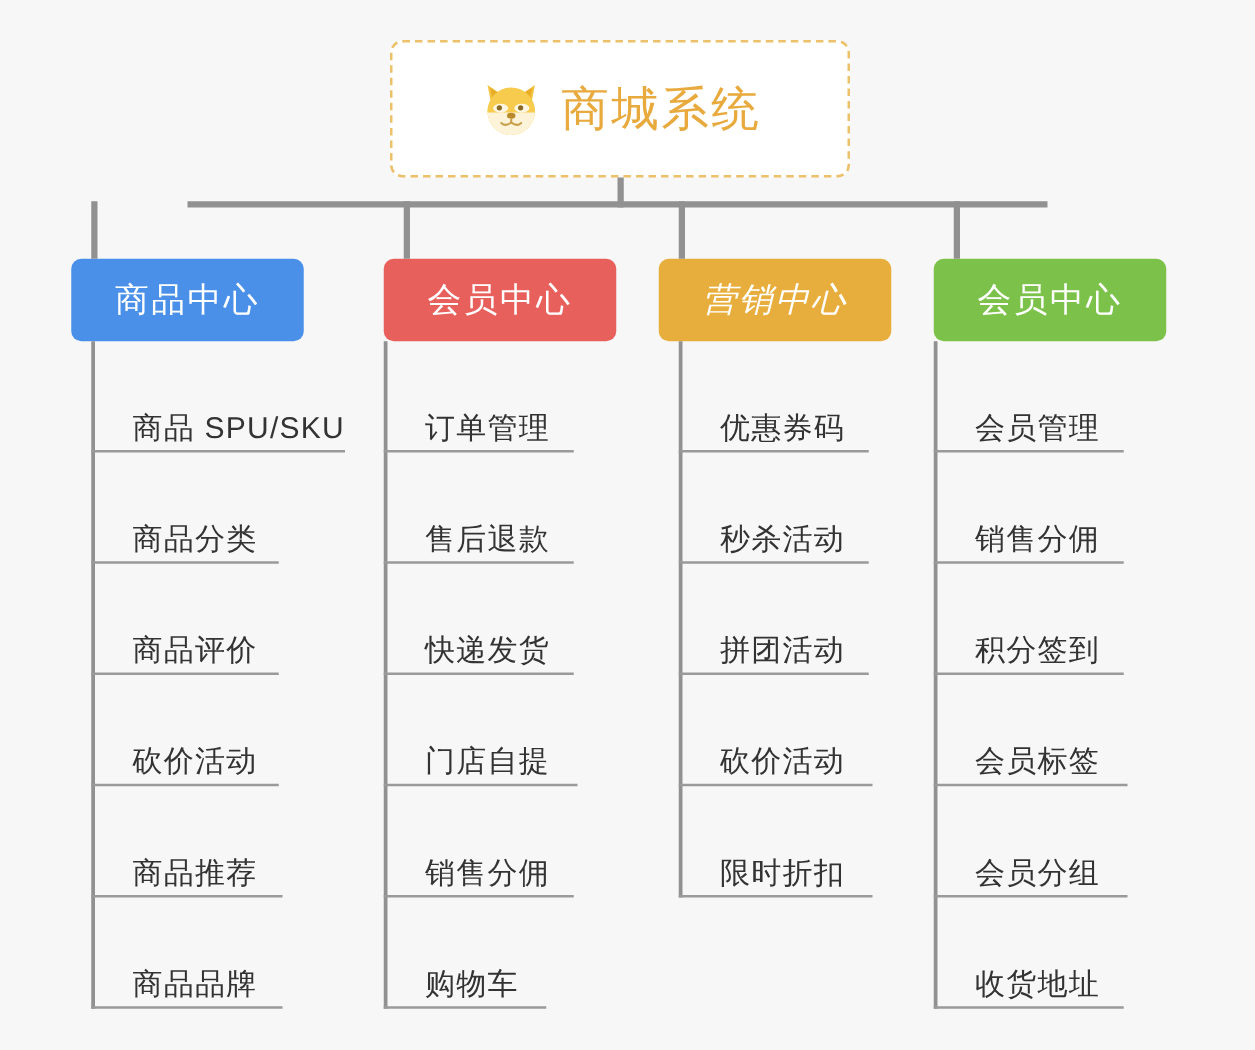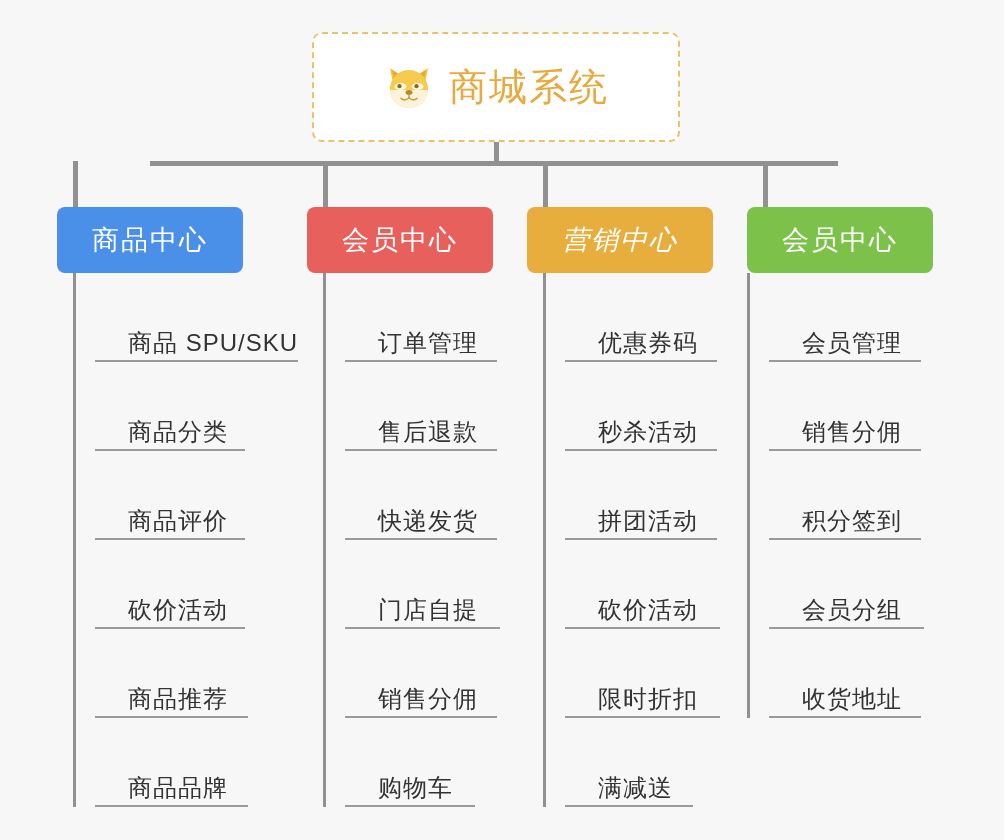--- a/index.html
+++ b/index.html
@@ -98,21 +98,20 @@
     top: -46px;
     width: 5px;
     height: 46px;
     background: #919191;
   }
 
   
   .leaf-list {
     position: relative;
     margin-top: 0;
-    padding-left: 22px;
   }
 
   .spine {
     position: absolute;
     left: 0;
     top: 0;
     bottom: 0;
     width: 3px;
     background: #919191;
   }
@@ -205,21 +204,21 @@
             <span class="leaf-label">商品品牌</span>
             <span class="leaf-rule" style="width: 153px;"></span>
           </div>
         </div>
       </div>
       <div class="column" style="left: 307px; width: 186px;">
         <div class="cat-box" style="background: rgb(232, 96, 92);">
           <span class="drop-up" style="left: 16px;"></span>
           <span>会员中心</span>
         </div>
-        <div class="leaf-list" style="margin-left: 16px;">
+        <div class="leaf-list" style="">
           <span class="spine"></span>
           <div class="leaf-item">
             <span class="leaf-label">订单管理</span>
             <span class="leaf-rule" style="width: 152px;"></span>
           </div>
           <div class="leaf-item">
             <span class="leaf-label">售后退款</span>
             <span class="leaf-rule" style="width: 152px;"></span>
           </div>
           <div class="leaf-item">
@@ -260,24 +259,20 @@
             <span class="leaf-rule" style="width: 152px;"></span>
           </div>
           <div class="leaf-item">
             <span class="leaf-label">砍价活动</span>
             <span class="leaf-rule" style="width: 155px;"></span>
           </div>
           <div class="leaf-item">
             <span class="leaf-label">限时折扣</span>
             <span class="leaf-rule" style="width: 155px;"></span>
           </div>
-          <div class="leaf-item">
-            <span class="leaf-label">满减送</span>
-            <span class="leaf-rule" style="width: 128px;"></span>
-          </div>
         </div>
       </div>
       <div class="column" style="left: 747px; width: 186px;">
         <div class="cat-box" style="background: rgb(124, 194, 74);">
           <span class="drop-up" style="left: 16px;"></span>
           <span>会员中心</span>
         </div>
         <div class="leaf-list" style="">
           <span class="spine"></span>
           <div class="leaf-item">
@@ -286,20 +281,24 @@
           </div>
           <div class="leaf-item">
             <span class="leaf-label">销售分佣</span>
             <span class="leaf-rule" style="width: 152px;"></span>
           </div>
           <div class="leaf-item">
             <span class="leaf-label">积分签到</span>
             <span class="leaf-rule" style="width: 152px;"></span>
           </div>
           <div class="leaf-item">
+            <span class="leaf-label">会员标签</span>
+            <span class="leaf-rule" style="width: 155px;"></span>
+          </div>
+          <div class="leaf-item">
             <span class="leaf-label">会员分组</span>
             <span class="leaf-rule" style="width: 155px;"></span>
           </div>
           <div class="leaf-item">
             <span class="leaf-label">收货地址</span>
             <span class="leaf-rule" style="width: 152px;"></span>
           </div>
         </div>
       </div>
     </div>

